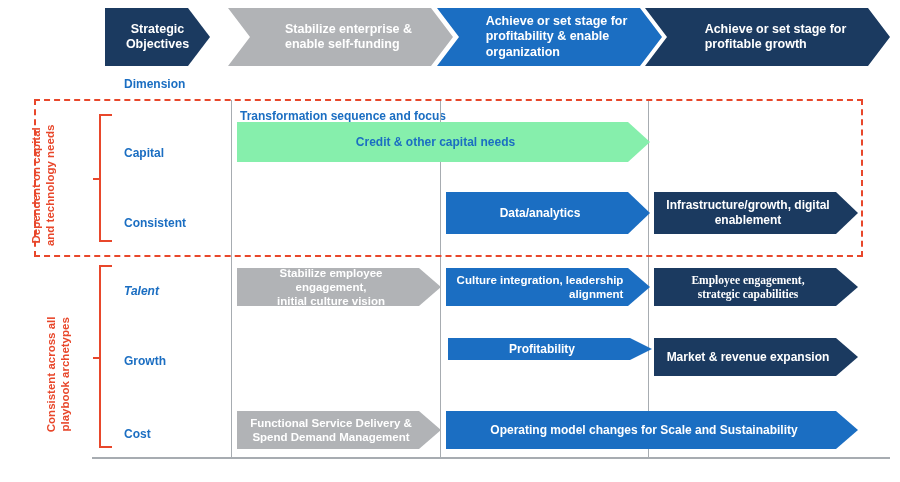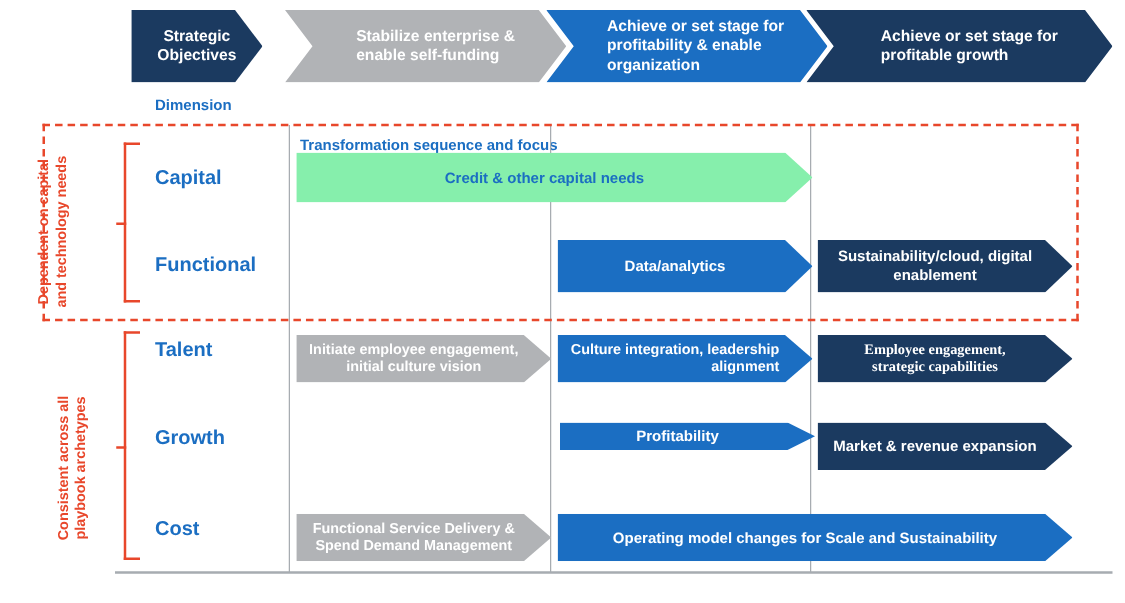--- a/index.html
+++ b/index.html
@@ -61,22 +61,23 @@
     position:absolute;
     border:2px solid #e8472b;border-right:none;box-sizing:border-box;
   }
   .bracket .tick{
     position:absolute;left:-8px;top:50%;width:8px;height:0;
     border-top:2px solid #e8472b;
   }
 
   
   .dimlab{
-    position:absolute;color:#1b6ec2;font-weight:bold;font-size:16px;
+    position:absolute;color:#1b6ec2;font-weight:bold;font-size:12px;
     white-space:nowrap;
+    margin-top:12px;
   }
 
   
   .vline{position:absolute;width:1px;background:#a7acb1;}
   .hline{position:absolute;height:2px;background:#a7acb1;}
 </style>
 </head>
 <body>
 
 <div id="canvas">
@@ -119,39 +120,39 @@
 playbook archetypes</div>
 
   <div class="bracket" style="left:99px;top:114px;width:13px;height:128px;">
     <span class="tick"></span>
   </div>
   <div class="bracket" style="left:99px;top:265px;width:13px;height:183px;">
     <span class="tick"></span>
   </div>
 
   <div class="dimlab" style="left:124px;top:134px;">Capital</div>
-  <div class="dimlab" style="left:124px;top:204px;">Functional</div>
-  <div class="dimlab" style="left:124px;top:272px;">Talent</div>
+  <div class="dimlab" style="left:124px;top:204px;">Consistent</div>
+  <div class="dimlab" style="left:124px;top:272px;font-style:italic;">Talent</div>
   <div class="dimlab" style="left:124px;top:342px;">Growth</div>
   <div class="dimlab" style="left:124px;top:415px;">Cost</div>
 
   <div class="chev flat c-gray-bluetxt" style="left:237px;top:122px;width:413px;height:40px;font-size:12px;">
     <span class="chev-txt" style="margin-right:16px;">Credit &amp; other capital needs</span>
   </div>
 
   <div class="chev flat c-blue" style="left:446px;top:192px;width:204px;height:42px;font-size:12px;">
     <span class="chev-txt" style="margin-right:16px;">Data/analytics</span>
   </div>
   <div class="chev flat c-navy" style="left:654px;top:192px;width:204px;height:42px;font-size:12px;white-space:pre-line;">
-    <span class="chev-txt" style="margin-right:16px;white-space:pre-line;">Sustainability/cloud, digital
+    <span class="chev-txt" style="margin-right:16px;white-space:pre-line;">Infrastructure/growth, digital
 enablement</span>
   </div>
 
   <div class="chev flat c-gray" style="left:237px;top:268px;width:204px;height:38px;font-size:11.5px;">
-    <span class="chev-txt" style="margin-right:16px;white-space:pre-line;">Initiate employee engagement,
+    <span class="chev-txt" style="margin-right:16px;white-space:pre-line;">Stabilize employee engagement,
 initial culture vision</span>
   </div>
   <div class="chev flat c-blue" style="left:446px;top:268px;width:204px;height:38px;font-size:11.5px;text-align:right;">
     <span class="chev-txt" style="margin-right:16px;white-space:pre-line;">Culture integration, leadership
 alignment</span>
   </div>
   <div class="chev flat c-navy" style="left:654px;top:268px;width:204px;height:38px;font-size:11.5px;">
     <span class="chev-txt" style="margin-right:16px;white-space:pre-line;font-family:Liberation Serif, serif;">Employee engagement,
 strategic capabilities</span>
   </div>

